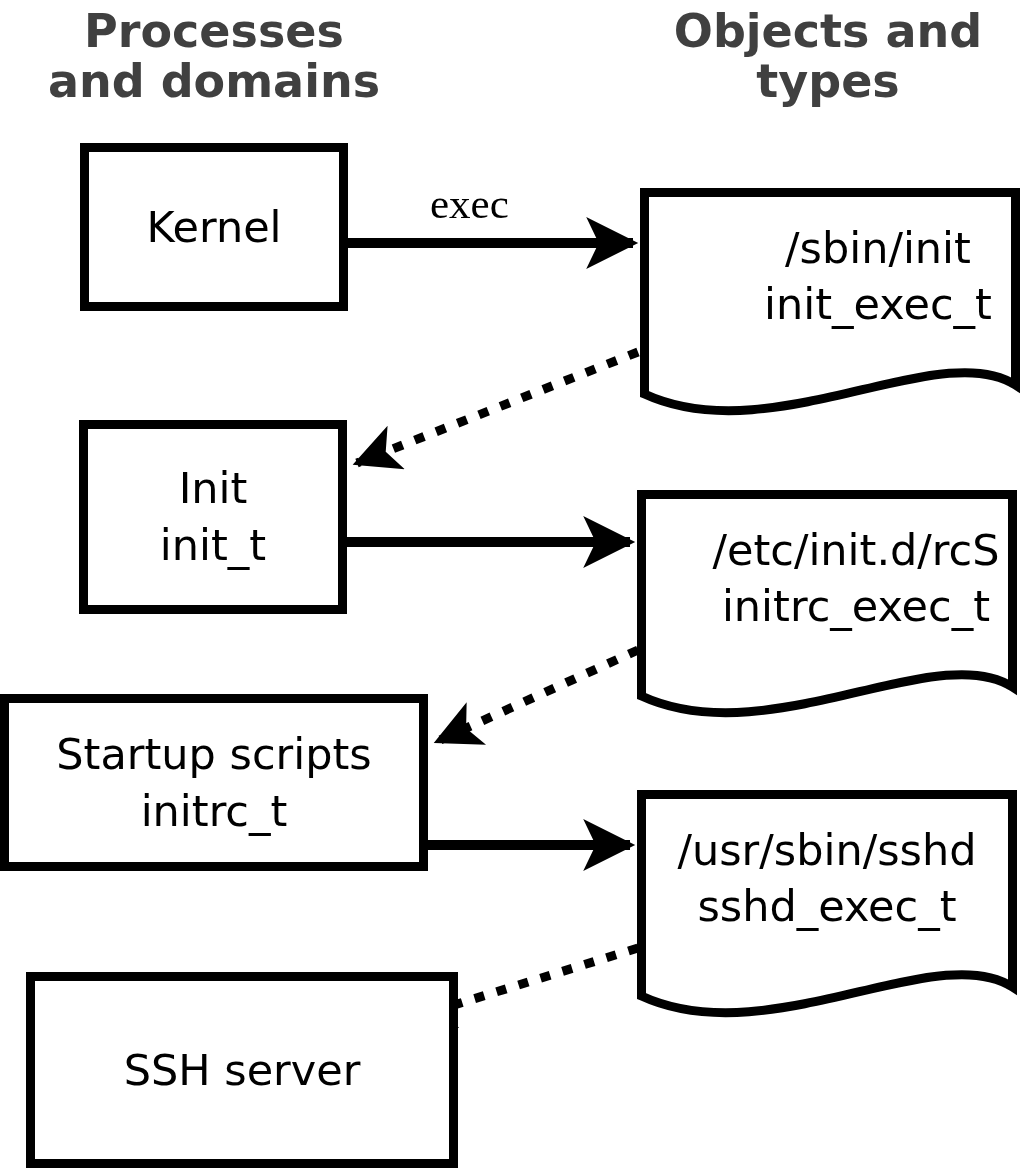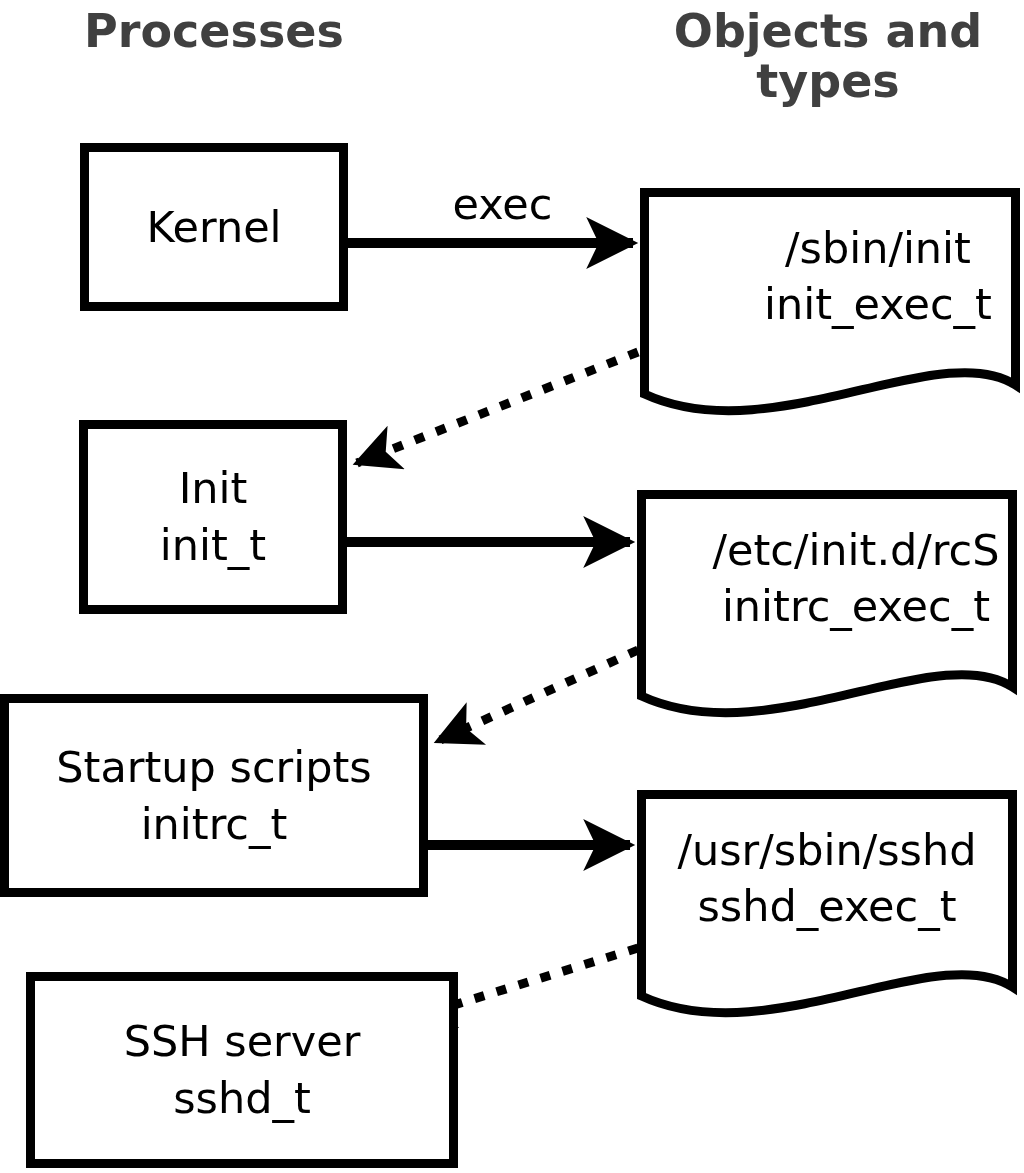--- a/index.html
+++ b/index.html
@@ -37,42 +37,43 @@
     display: flex;
     flex-direction: column;
     justify-content: center;
     align-items: center;
     font-size: 43px;
     line-height: 57px;
     text-align: center;
   }
   #box-kernel  { left: 80px;  top: 143px; width: 268px; height: 168px; }
   #box-init    { left: 79px;  top: 420px; width: 268px; height: 194px; }
-  #box-initrc  { left: 0px;   top: 694px; width: 428px; height: 203px; }
+  #box-initrc  { left: 0px;   top: 694px; width: 428px; height: 177px; }
   #box-sshd    { left: 26px;  top: 972px; width: 432px; height: 196px; }
 
   .doc-label {
     position: absolute;
     width: 380px;
     text-align: center;
     font-size: 43px;
     line-height: 56px;
   }
   #doclabel-0 { left: 640px; top: 220px; padding-left: 48px; }
   #doclabel-1 { left: 666px; top: 522px; }
   #doclabel-2 { left: 637px; top: 822px; }
 
   .edge-label {
     position: absolute;
     left: 430px;
     top: 181px;
     width: 145px;
-    text-align: center;
+    text-align: left;
     font-size: 43px;
     line-height: 46px;
+    font-family: Liberation Serif, serif;
   }
 
   svg.overlay {
     position: absolute;
     left: 0; top: 0;
     width: 1024px;
     height: 1173px;
   }
 </style>
 </head>
@@ -101,40 +102,40 @@
     <line x1="345" y1="542" x2="630" y2="542" stroke="#000" stroke-width="10" marker-end="url(#arrowhead)"></line>
     <line x1="424" y1="845" x2="630" y2="845" stroke="#000" stroke-width="10" marker-end="url(#arrowhead)"></line>
 
     <line x1="638" y1="352" x2="357" y2="463" stroke="#000" stroke-width="9" stroke-dasharray="10 13" marker-end="url(#arrowhead)"></line>
     <line x1="638" y1="650" x2="438" y2="741" stroke="#000" stroke-width="9" stroke-dasharray="10 13" marker-end="url(#arrowhead)"></line>
     <line x1="638" y1="948" x2="412" y2="1018" stroke="#000" stroke-width="9" stroke-dasharray="10 13" marker-end="url(#arrowhead)"></line>
   </svg>
 
   <div class="col-header" id="header-left">
     <div>Processes</div>
+    <div>and domains</div>
   </div>
   <div class="col-header" id="header-right">
     <div>Objects and</div>
     <div>types</div>
   </div>
 
   <div class="process-box" id="box-kernel">
     <div>Kernel</div>
   </div>
   <div class="process-box" id="box-init">
     <div>Init</div>
     <div>init_t</div>
   </div>
   <div class="process-box" id="box-initrc">
     <div>Startup scripts</div>
     <div>initrc_t</div>
   </div>
   <div class="process-box" id="box-sshd">
     <div>SSH server</div>
-    <div>sshd_t</div>
   </div>
 
   <div class="doc-label" id="doclabel-0">
     <div>/sbin/init</div>
     <div>init_exec_t</div>
   </div>
   <div class="doc-label" id="doclabel-1">
     <div>/etc/init.d/rcS</div>
     <div>initrc_exec_t</div>
   </div>

